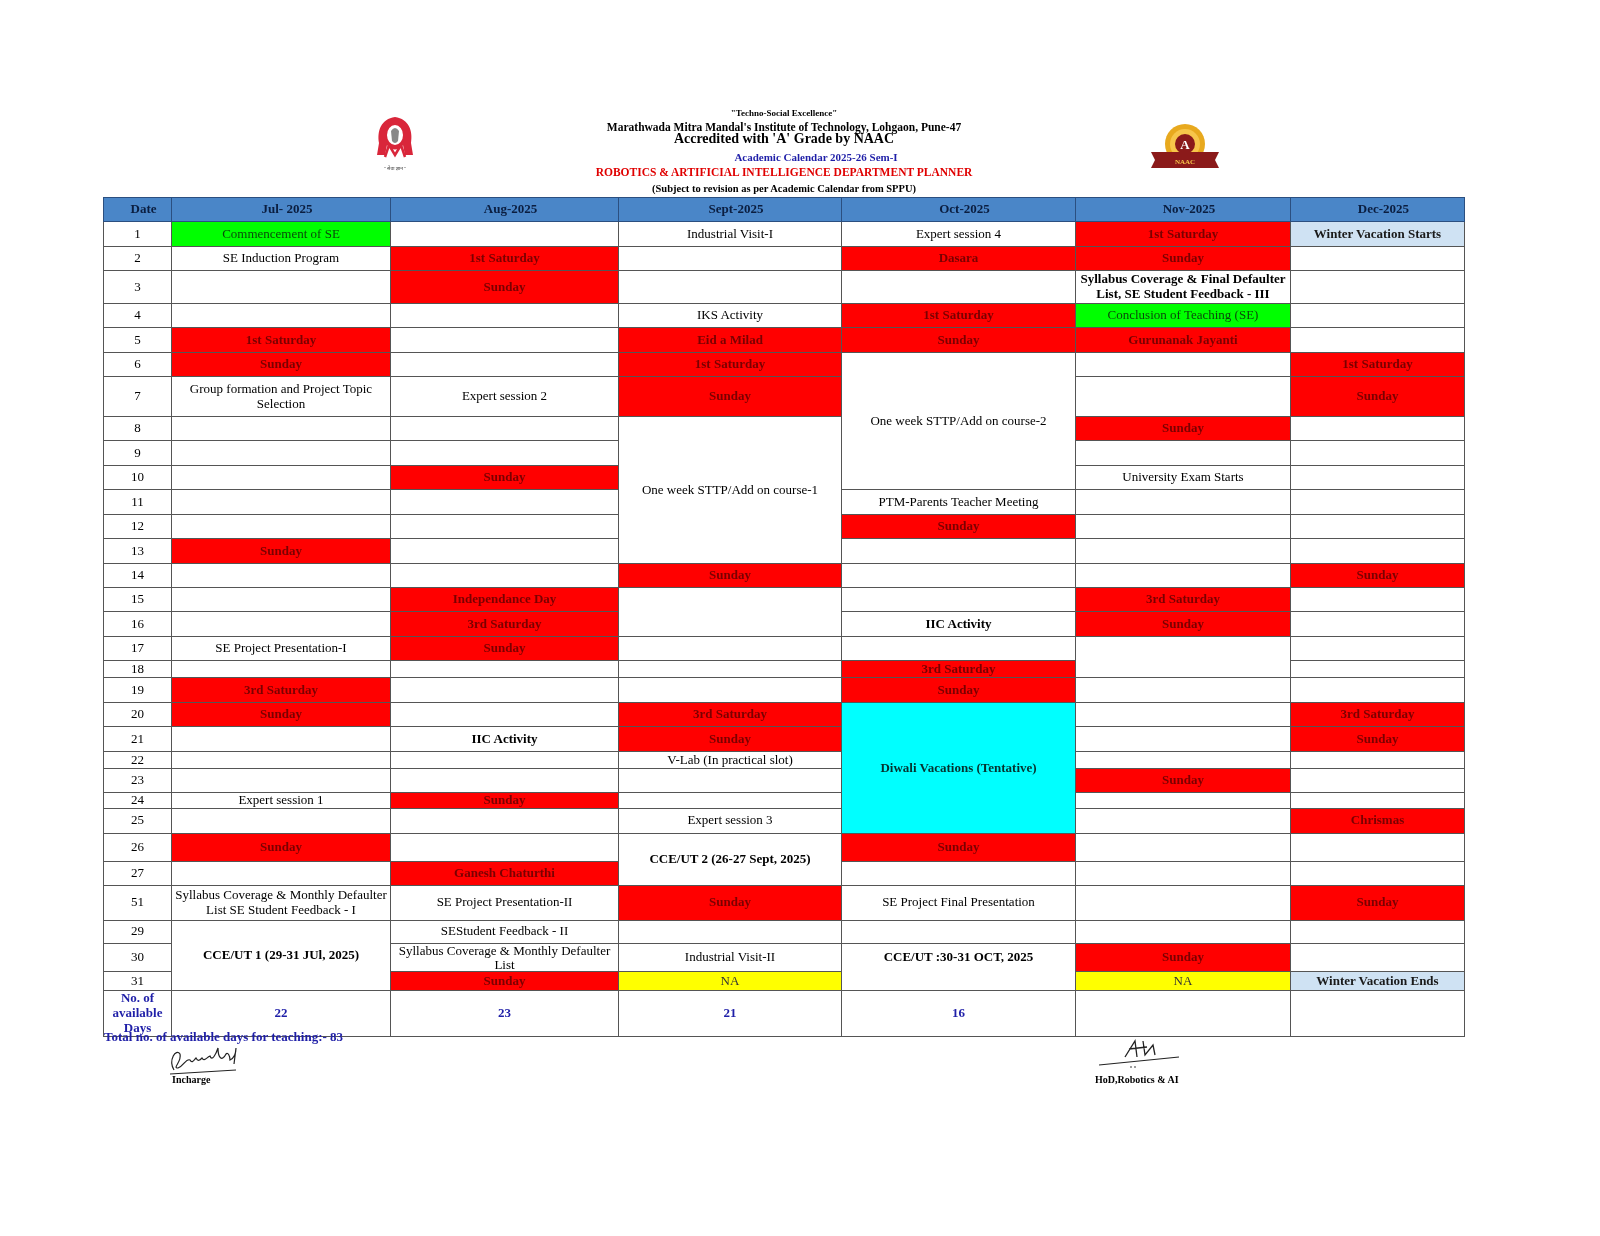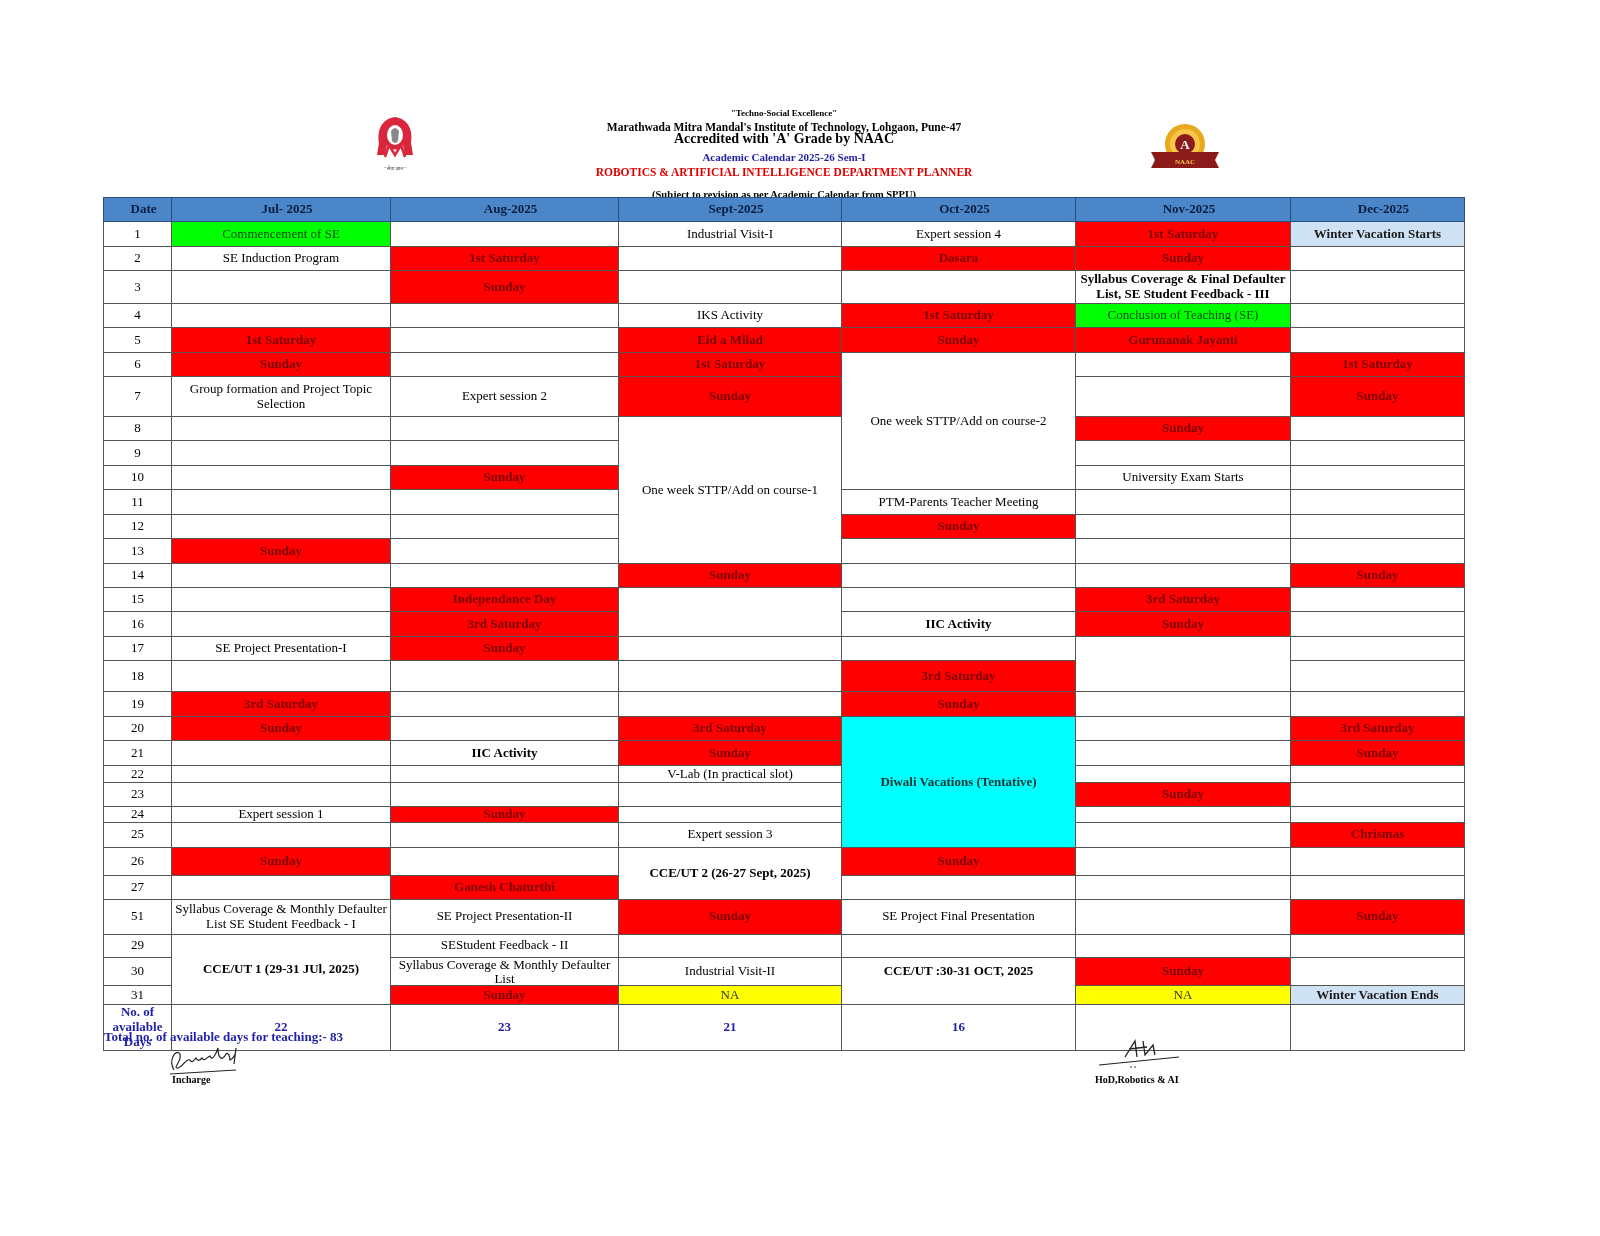--- a/index.html
+++ b/index.html
@@ -3,23 +3,23 @@
 <meta charset="utf-8">
 <style>
   html, body { margin:0; padding:0; background:#ffffff; }
   body { width:1600px; height:1236px; position:relative; overflow:hidden;
          font-family:"Liberation Serif", "DejaVu Serif", serif; color:#000; }
   .hdr { position:absolute; left:0; width:1568px; text-align:center; font-weight:bold; line-height:1; }
   .hdr span { display:block; }
   .h-motto { top:109px; font-size:9px; }
   .h-inst  { top:122px; font-size:11.5px; }
   .h-accr  { top:132px; font-size:14px; }
-  .h-cal   { top:152px; font-size:11px; color:#1f1fa8; }
+  .h-cal   { top:152px; font-size:11px; color:#1f1fa8;padding-left:32px; }
   .h-dept  { top:167px; font-size:11.5px; color:#e00000; }
-  .h-sub   { top:190px; font-size:10.5px; }
+  .h-sub   { top:184px; font-size:10.5px; }
 
   .logo-left { position:absolute; left:371px; top:115px; width:48px; height:58px; }
   .logo-right { position:absolute; left:1145px; top:122px; width:80px; height:52px; }
 
   table.cal { position:absolute; left:103px; top:197px; border-collapse:collapse;
               table-layout:fixed; width:1361px; }
   table.cal td, table.cal th { border:1px solid #555; padding:0 2px; text-align:center;
               vertical-align:middle; font-size:13px; line-height:1.15; overflow:hidden; }
   table.cal th { background:#4a86c8; color:#0b1e40; font-weight:bold; font-size:13px; height:23px;
                  border-color:#2b4f80;padding-left:14px; }
@@ -254,21 +254,21 @@
     <tr style="height:24px">
       <td class="date">17</td>
       <td>SE Project Presentation-I</td>
       <td class="red">Sunday</td>
       <td></td>
       <td></td>
       <td rowspan="2"></td>
       <td></td>
     </tr>
 
-    <tr style="height:31px">
+    <tr style="height:17px">
       <td class="date">18</td>
       <td></td>
       <td></td>
       <td></td>
       <td class="red">3rd Saturday</td>
       <td></td>
     </tr>
 
     <tr style="height:25px">
       <td class="date">19</td>

